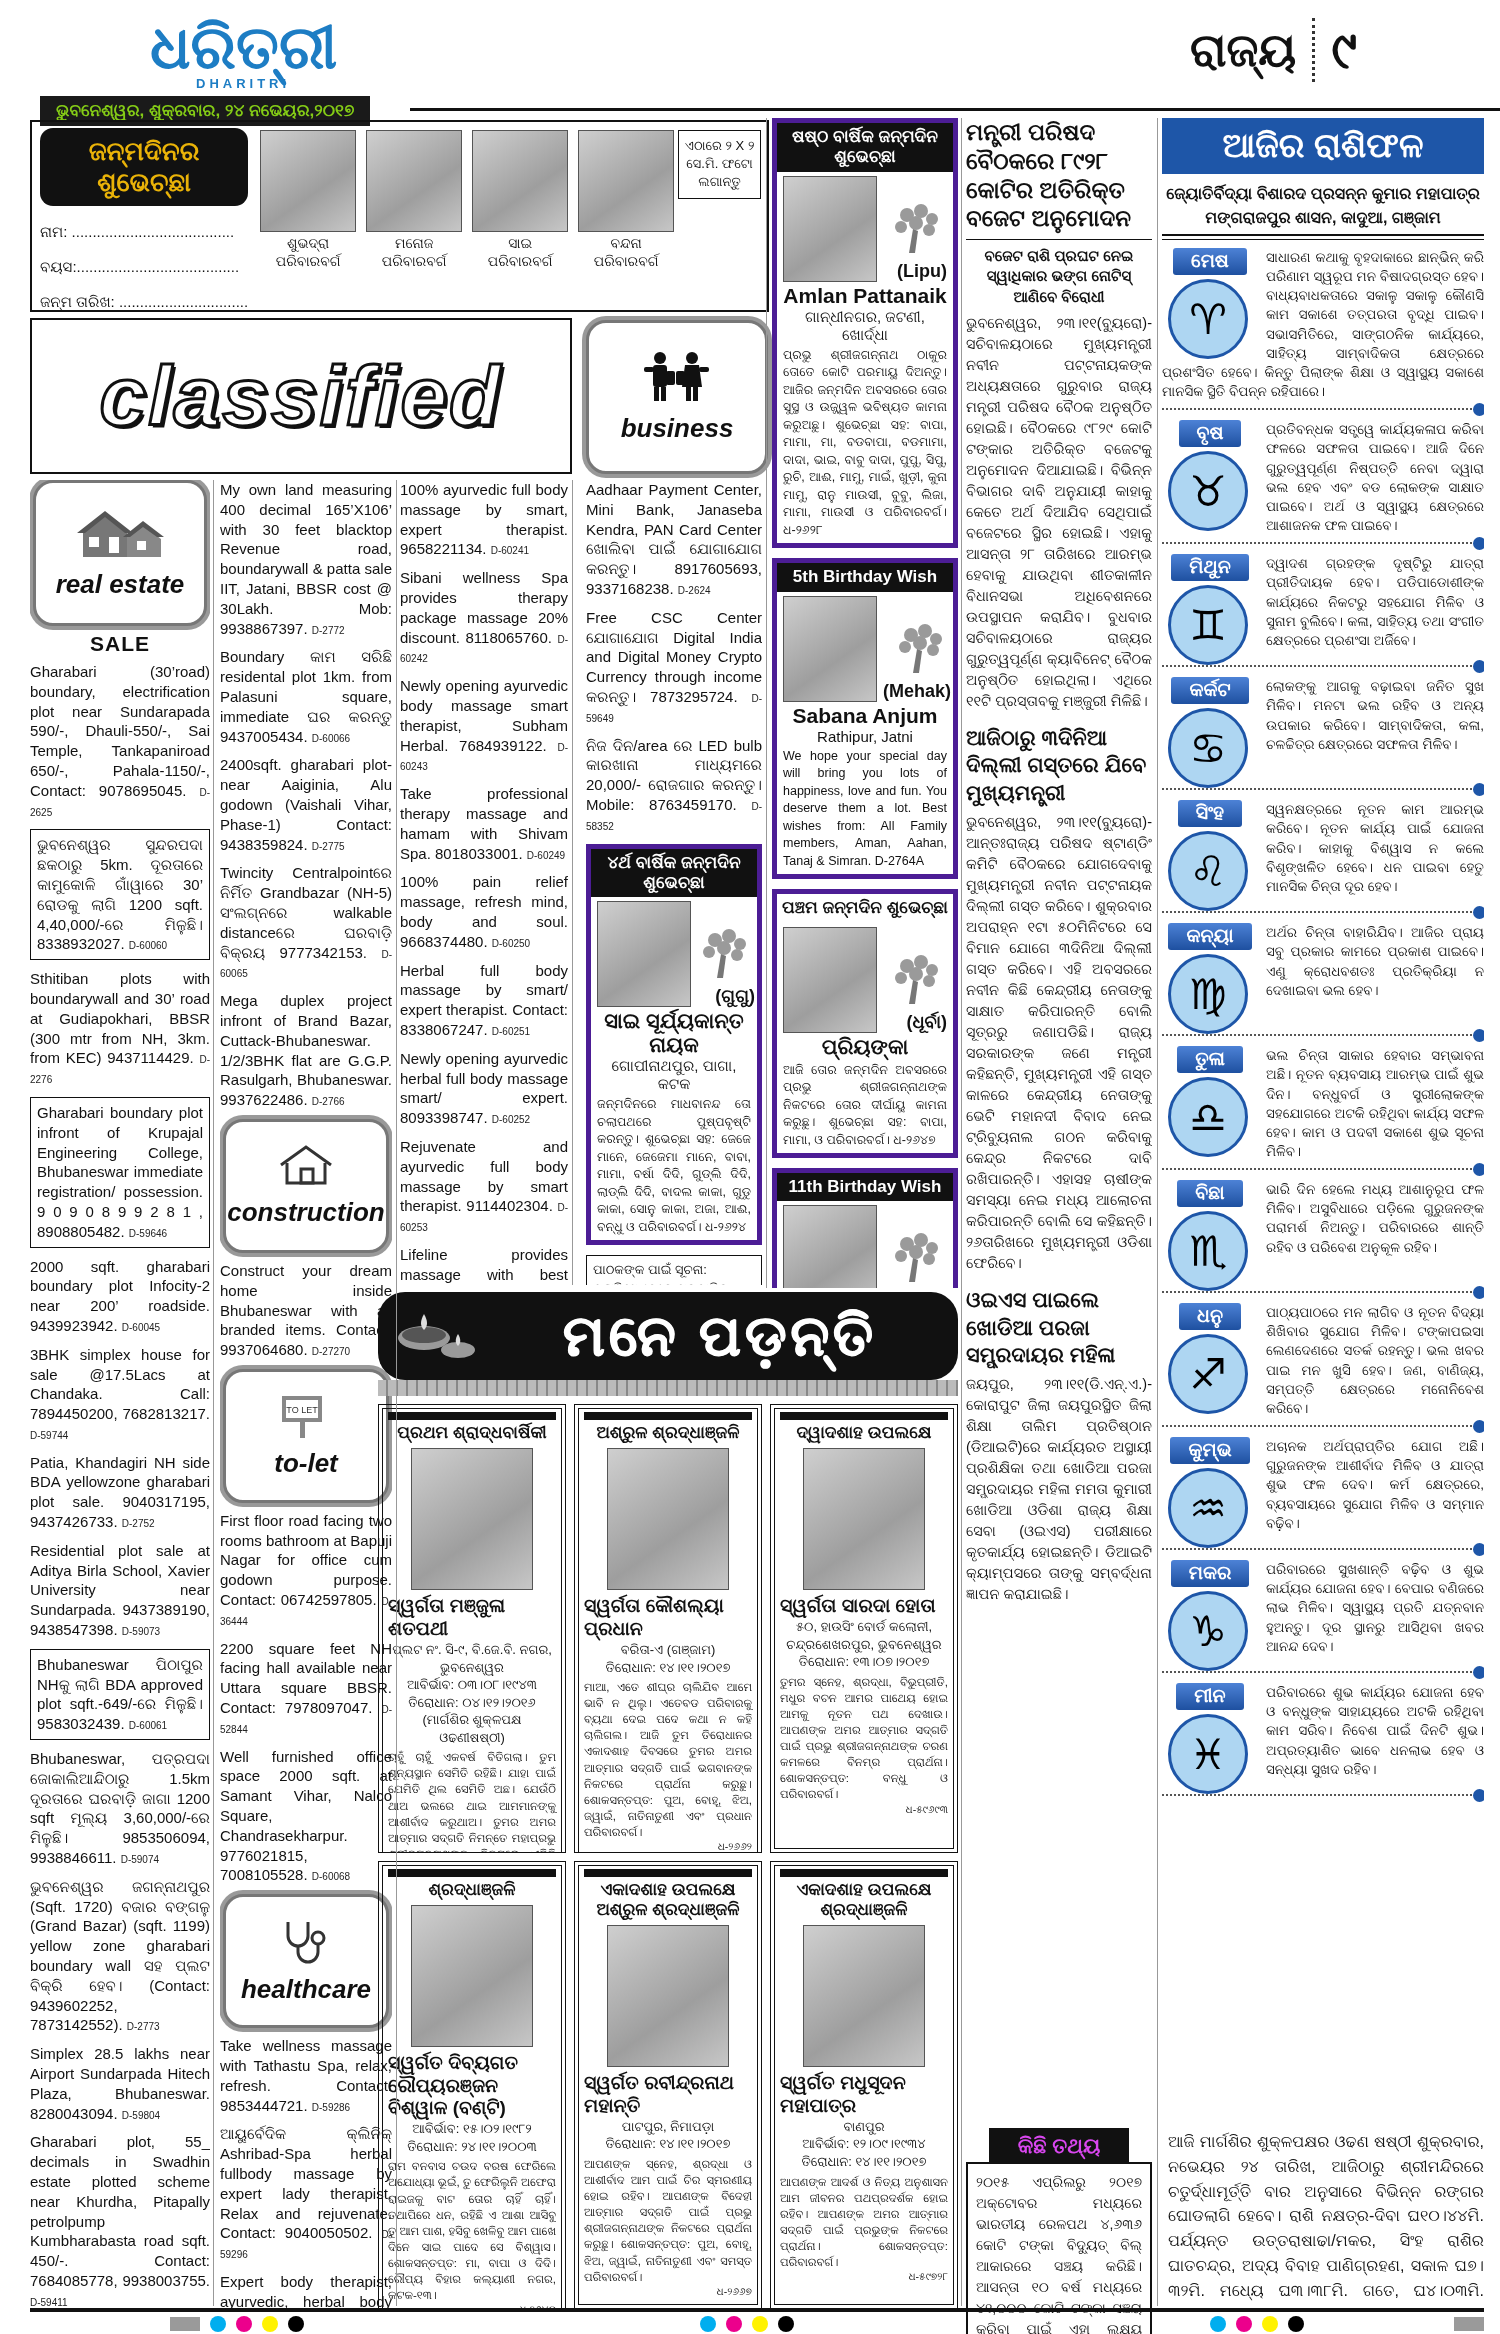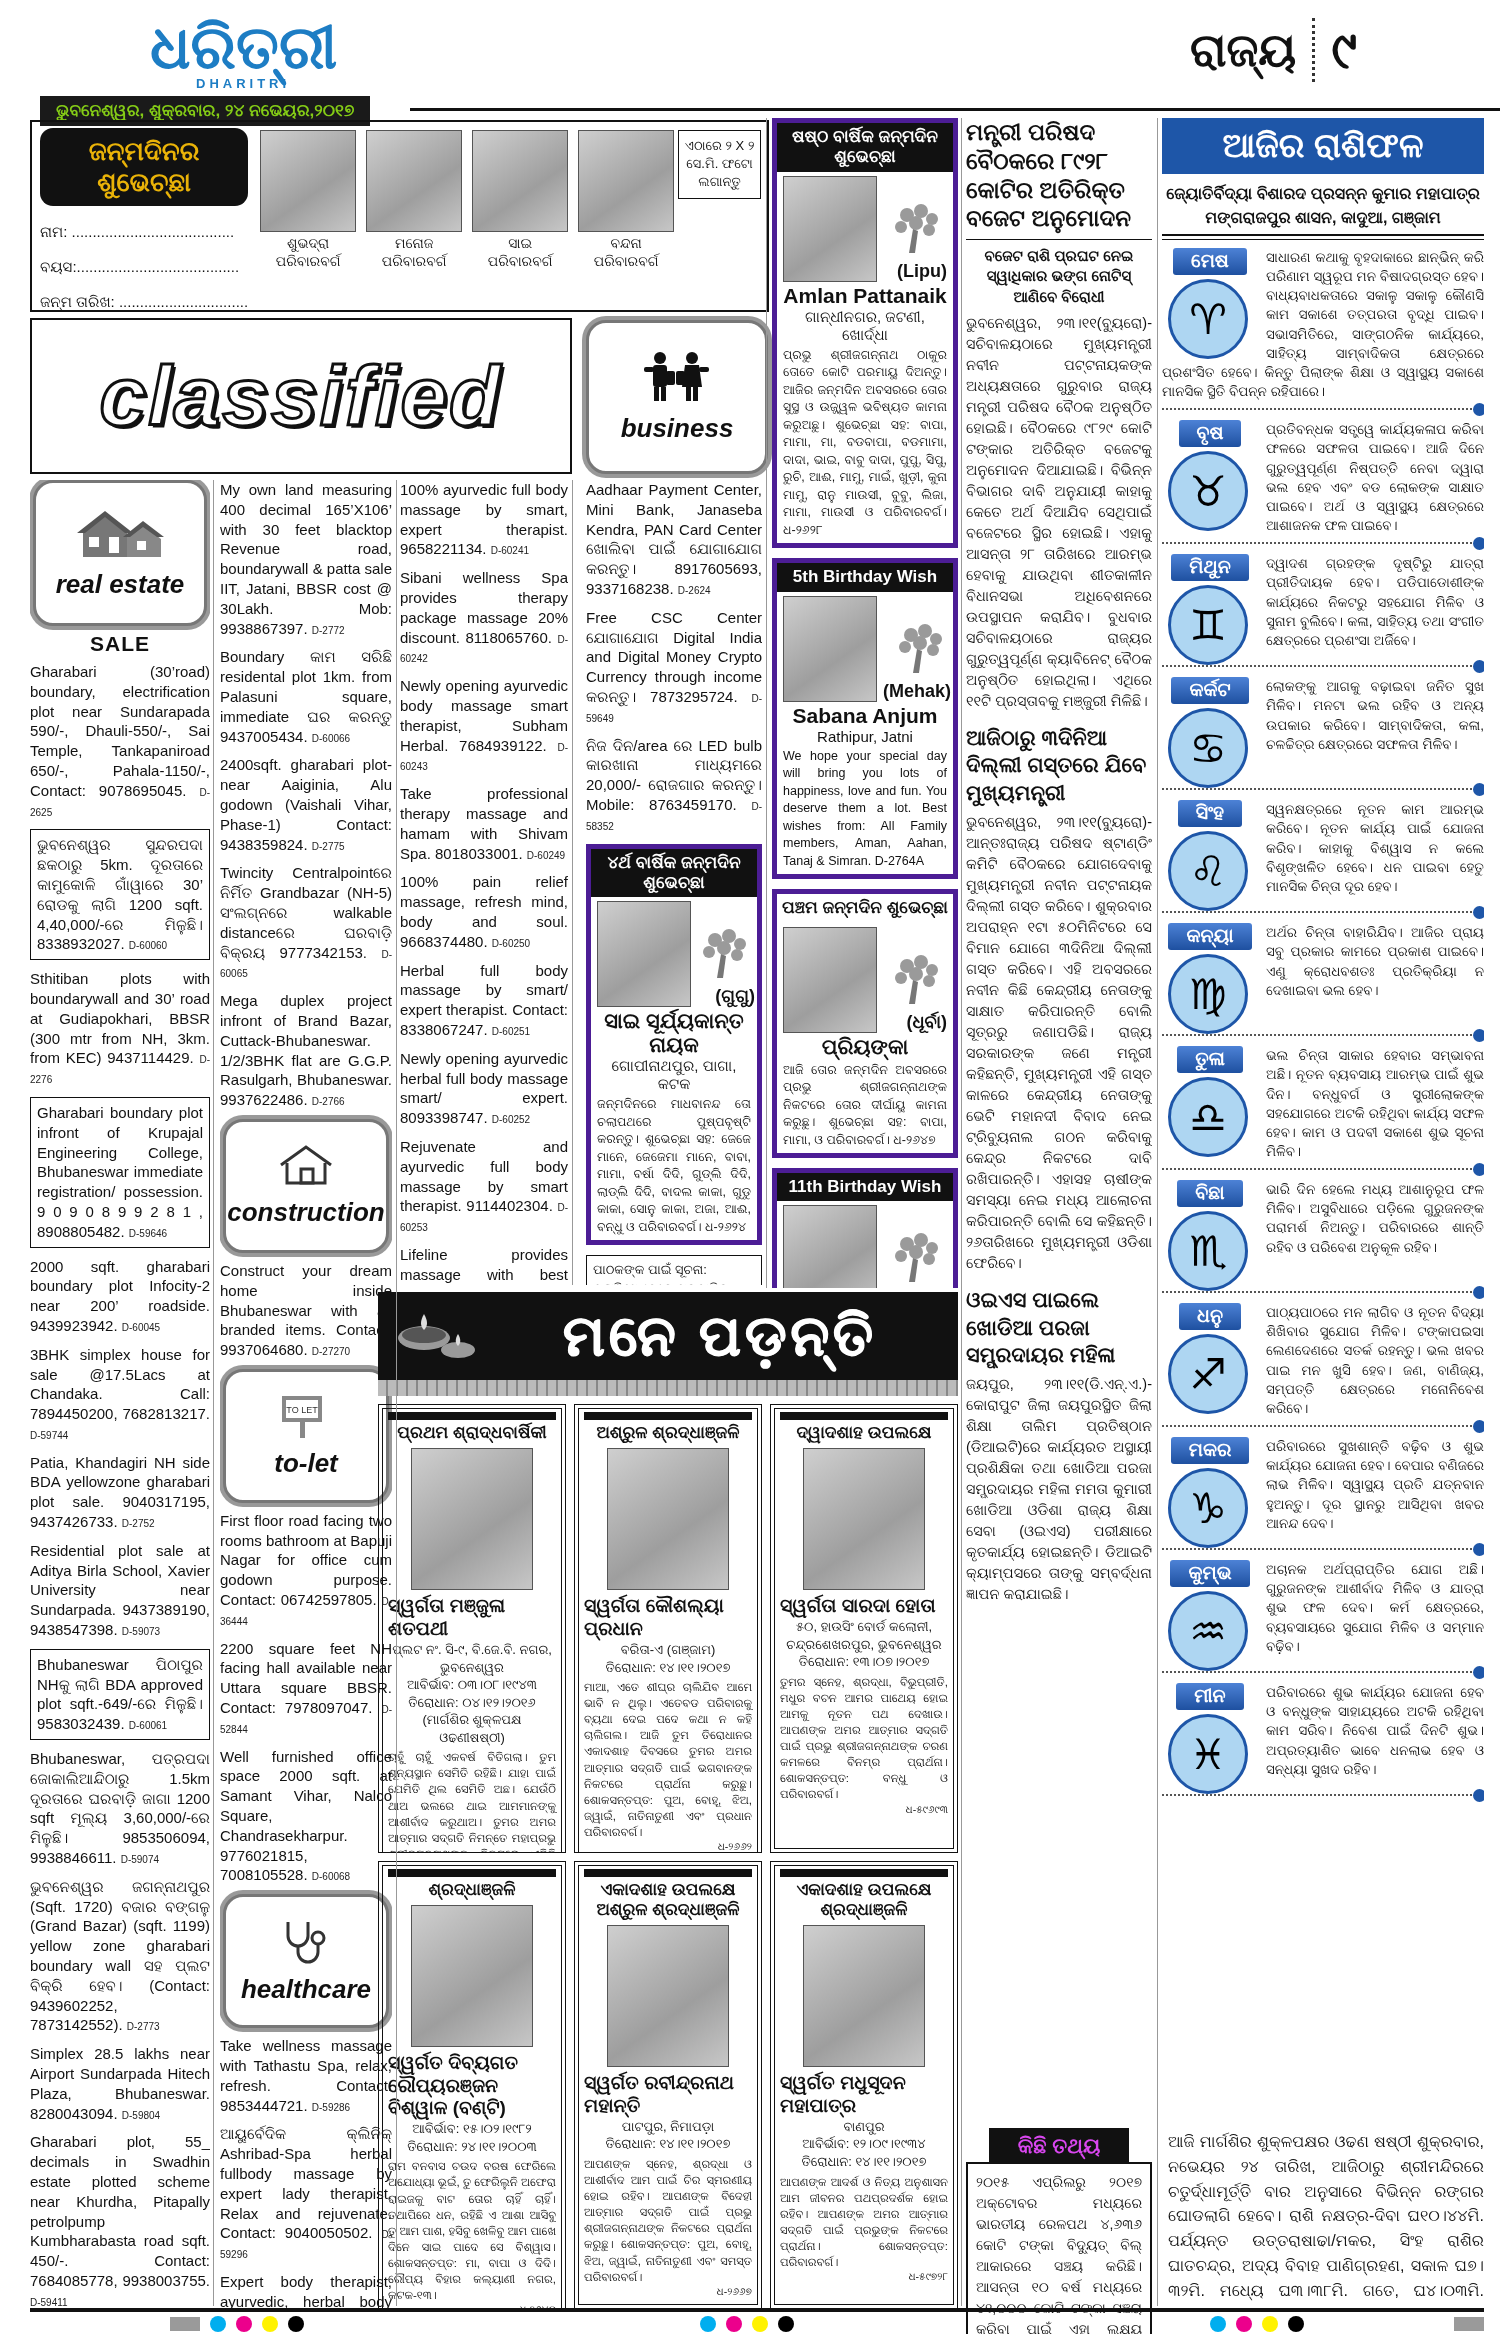--- a/index.html
+++ b/index.html
@@ -46,21 +46,21 @@
   .bw-addr{font-size:15px;text-align:center;}
   .bw-msg{font-size:12.5px;line-height:1.4;text-align:justify;margin-top:3px;}
   .bouquet{width:58px;height:58px;align-self:flex-start;margin-left:auto;}
   
   .headline{font-size:23px;font-weight:bold;line-height:1.25;}
   .subhead{font-size:15px;font-weight:bold;text-align:center;line-height:1.35;
            border-top:1.5px solid #111;margin-top:6px;padding-top:6px;}
   .body-txt{font-size:14.5px;line-height:1.45;text-align:justify;margin-top:6px;}
   .headline2{font-size:21px;font-weight:bold;line-height:1.3;margin-top:12px;}
   
-  .mp-banner{background:#111;color:#fff;display:flex;align-items:center;}
+  .mp-banner{background:#111;color:#fff;display:flex;align-items:center;border-radius:27px;}
   .mp-title{font-size:56px;font-weight:bold;letter-spacing:4px;margin:0 auto;
             -webkit-text-stroke:1px #fff;}
   .marigold{height:16px;background:repeating-linear-gradient(90deg,#bbb 0 8px,#888 8px 10px);}
   .obit-grid{display:grid;grid-template-columns:1fr 1fr 1fr;gap:8px;}
   .obit{border:1.5px solid #111;padding:3px;display:flex;flex-direction:column;}
   .obit-inner{border:1px solid #111;flex:1;display:flex;flex-direction:column;padding:3px 5px;}
   .obit-head{font-size:17px;font-weight:bold;text-align:center;border-top:8px solid #111;padding-top:3px;line-height:1.2;}
   .obit-photo{width:120px;height:140px;margin:5px auto;}
   .obit-name{font-size:19px;font-weight:bold;text-align:left;line-height:1.2;}
   .obit-addr,.obit-dates{font-size:13px;text-align:center;line-height:1.35;}
@@ -647,35 +647,35 @@
             <div class="sign-icon" style="margin-left:6px;">♐</div>
           </div>
           <div class="sign-txt">ପାଠ୍ୟପାଠରେ ମନ ଲାଗିବ ଓ ନୂତନ ବିଦ୍ୟା ଶିଖିବାର ସୁଯୋଗ ମିଳିବ। ଟଙ୍କାପଇସା ଲେଣଦେଣରେ ସତର୍କ ରହନ୍ତୁ। ଭଲ ଖବର ପାଇ ମନ ଖୁସି ହେବ। ଜଣ, ବାଣିଜ୍ୟ, ସମ୍ପତ୍ତି କ୍ଷେତ୍ରରେ ମନୋନିବେଶ କରିବେ।</div>
           <div class="sign-sep">
             <span class="sep-dot"></span>
           </div>
         </div>
 
         <div class="sign">
           <div class="sign-left">
+            <span class="sign-label">କୁମ୍ଭ</span>
+            <div class="sign-icon" style="margin-left:6px;">♒</div>
+          </div>
+          <div class="sign-txt">ଅଚାନକ ଅର୍ଥପ୍ରାପ୍ତିର ଯୋଗ ଅଛି। ଗୁରୁଜନଙ୍କ ଆଶୀର୍ବାଦ ମିଳିବ ଓ ଯାତ୍ରା ଶୁଭ ଫଳ ଦେବ। କର୍ମ କ୍ଷେତ୍ରରେ, ବ୍ୟବସାୟରେ ସୁଯୋଗ ମିଳିବ ଓ ସମ୍ମାନ ବଢ଼ିବ।</div>
+          <div class="sign-sep">
+            <span class="sep-dot"></span>
+          </div>
+        </div>
+
+        <div class="sign">
+          <div class="sign-left">
             <span class="sign-label">ମକର</span>
             <div class="sign-icon" style="margin-left:6px;">♑</div>
           </div>
           <div class="sign-txt">ପରିବାରରେ ସୁଖଶାନ୍ତି ବଢ଼ିବ ଓ ଶୁଭ କାର୍ଯ୍ୟର ଯୋଜନା ହେବ। ବେପାର ବଣିଜରେ ଲାଭ ମିଳିବ। ସ୍ୱାସ୍ଥ୍ୟ ପ୍ରତି ଯତ୍ନବାନ ହୁଅନ୍ତୁ। ଦୂର ସ୍ଥାନରୁ ଆସିଥିବା ଖବର ଆନନ୍ଦ ଦେବ।</div>
-          <div class="sign-sep">
-            <span class="sep-dot"></span>
-          </div>
-        </div>
-
-        <div class="sign">
-          <div class="sign-left">
-            <span class="sign-label">କୁମ୍ଭ</span>
-            <div class="sign-icon" style="margin-left:6px;">♒</div>
-          </div>
-          <div class="sign-txt">ଅଚାନକ ଅର୍ଥପ୍ରାପ୍ତିର ଯୋଗ ଅଛି। ଗୁରୁଜନଙ୍କ ଆଶୀର୍ବାଦ ମିଳିବ ଓ ଯାତ୍ରା ଶୁଭ ଫଳ ଦେବ। କର୍ମ କ୍ଷେତ୍ରରେ, ବ୍ୟବସାୟରେ ସୁଯୋଗ ମିଳିବ ଓ ସମ୍ମାନ ବଢ଼ିବ।</div>
           <div class="sign-sep">
             <span class="sep-dot"></span>
           </div>
         </div>
 
         <div class="sign">
           <div class="sign-left">
             <span class="sign-label">ମୀନ</span>
             <div class="sign-icon" style="margin-left:6px;">♓</div>
           </div>

